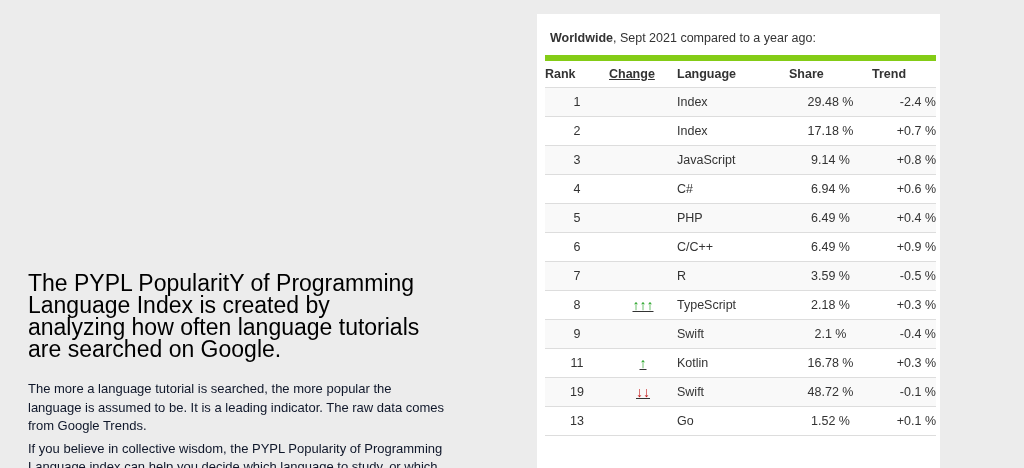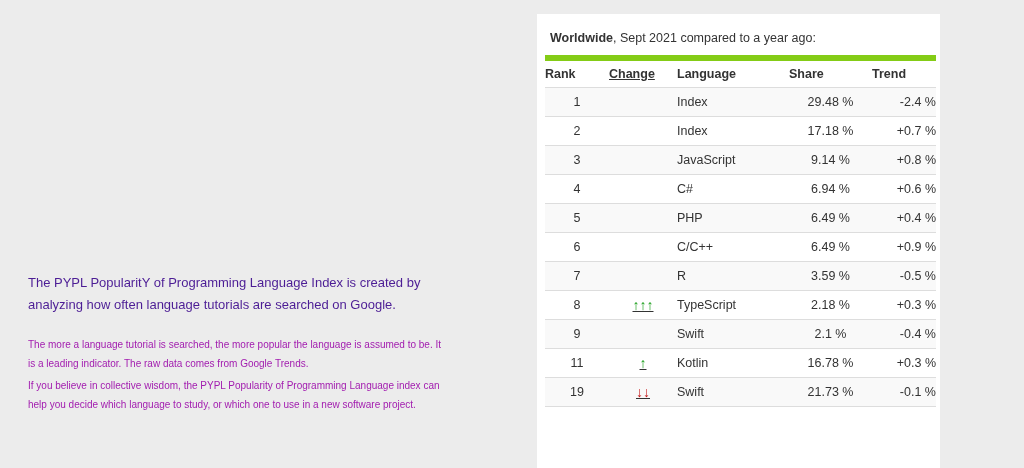--- a/index.html
+++ b/index.html
@@ -9,26 +9,26 @@
     font-family: "Liberation Sans", sans-serif;
     color: #333333;
     position: relative;
     overflow: hidden;
   }
   .page { position: absolute; inset: 0; }
 
   
   .intro { position: absolute; left: 28px; top: 272px; }
   .intro h1 {
-    font-size: 13px; font-weight: 400; line-height: 22px;
-    margin: 0 0 20px 0; width: 398px; color: #4c1d95;
+    font-size: 23px; font-weight: 400; line-height: 22px;
+    margin: 0 0 20px 0; width: 398px; color: #000000;
   }
   .intro p {
-    font-size: 10px; line-height: 18.5px;
-    margin: 0 0 4px 0; width: 416px; color: #a21caf;
+    font-size: 13px; line-height: 18.5px;
+    margin: 0 0 4px 0; width: 416px; color: #0f172a;
   }
 
   
   .panel {
     position: absolute; left: 537px; top: 14px;
     width: 403px; height: 468px;
     background: #ffffff;
     box-sizing: border-box;
     padding: 17px 8px 0 8px;
   }
@@ -165,20 +165,27 @@
             <td class="c-rank">11</td>
             <td class="c-change"><span class="arrows up">↑</span></td>
             <td class="c-lang">Kotlin</td>
             <td class="c-share">16.78 %</td>
             <td class="c-trend">+0.3 %</td>
           </tr>
           <tr>
             <td class="c-rank">19</td>
             <td class="c-change"><span class="arrows down">↓↓</span></td>
             <td class="c-lang">Swift</td>
-            <td class="c-share">21.73 %</td>
+            <td class="c-share">48.72 %</td>
             <td class="c-trend">-0.1 %</td>
+          </tr>
+          <tr>
+            <td class="c-rank">13</td>
+            <td class="c-change"></td>
+            <td class="c-lang">Go</td>
+            <td class="c-share">1.52 %</td>
+            <td class="c-trend">+0.1 %</td>
           </tr>
         </tbody>
     </table>
   </div>
 
 </div>
 
 </body></html>

